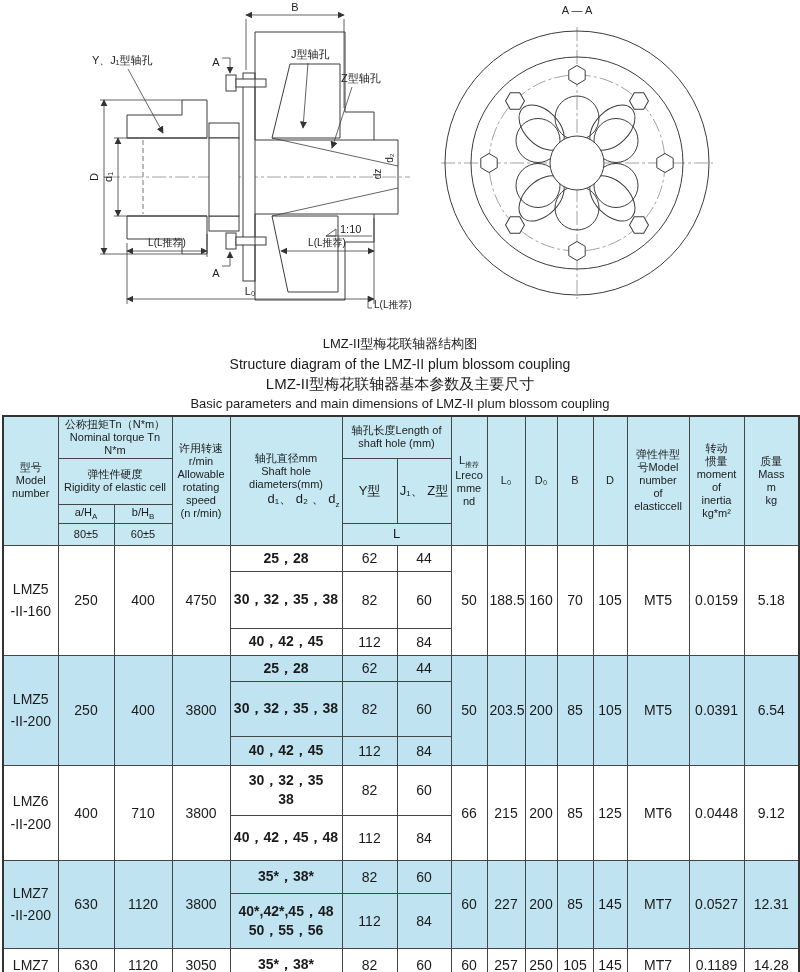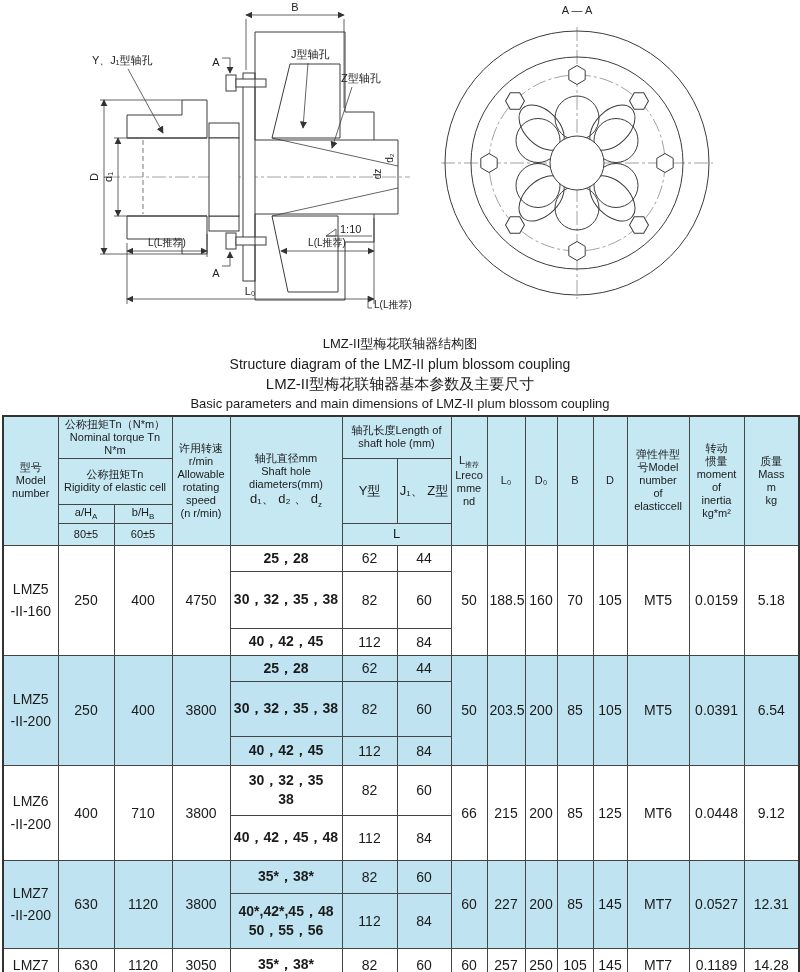--- a/index.html
+++ b/index.html
@@ -39,21 +39,21 @@
   }
   table.params td{font-size:14px;text-align:center;}
   tbody.blue td{background:#bfe3f0;}
   tbody.white td{background:#ffffff;}
   .pre{white-space:pre-line;}
   .tl{text-align:left;padding-left:7px;}
   .model-cell{text-align:left;padding-left:12px;line-height:1.6;font-size:14px;}
   .diam-cell{text-align:left;padding-left:7px;line-height:1.35;font-weight:bold;}
   sub.u{font-size:8px;}
   sub.cn{font-size:7px;}
-  .dline{font-size:13px;}
+  .dline{font-size:13px;text-align:right;}
 </style>
 </head>
 <body>
 
 <div class="drawing-wrap">
 <svg width="800" height="330" viewBox="0 0 800 330">
   <defs>
     <pattern id="hatch" patternUnits="userSpaceOnUse" width="7" height="7" patternTransform="rotate(45)">
       <rect width="7" height="7" fill="#ffffff"></rect>
       <line x1="0" y1="0" x2="0" y2="7" stroke="#4a4a4a" stroke-width="1"></line>
@@ -294,21 +294,21 @@
 moment
 of
 inertia
 kg*m²</th>
       <th rowspan="4" class="pre">质量
 Mass
 m
 kg</th>
     </tr>
     <tr style="height:46px">
-      <th colspan="2" class="pre tl">公称扭矩Tn
+      <th colspan="2" class="pre tl">弹性件硬度
 Rigidity of elastic cell</th>
       <th rowspan="2" style="font-size:13px">Y型</th>
       <th rowspan="2" style="font-size:13px">J₁、 Z型</th>
     </tr>
     <tr style="height:16px">
       <th><span>a/H</span><sub class="u">A</sub></th>
       <th><span>b/H</span><sub class="u">B</sub></th>
     </tr>
     <tr style="height:22px">
       <th>80±5</th>

